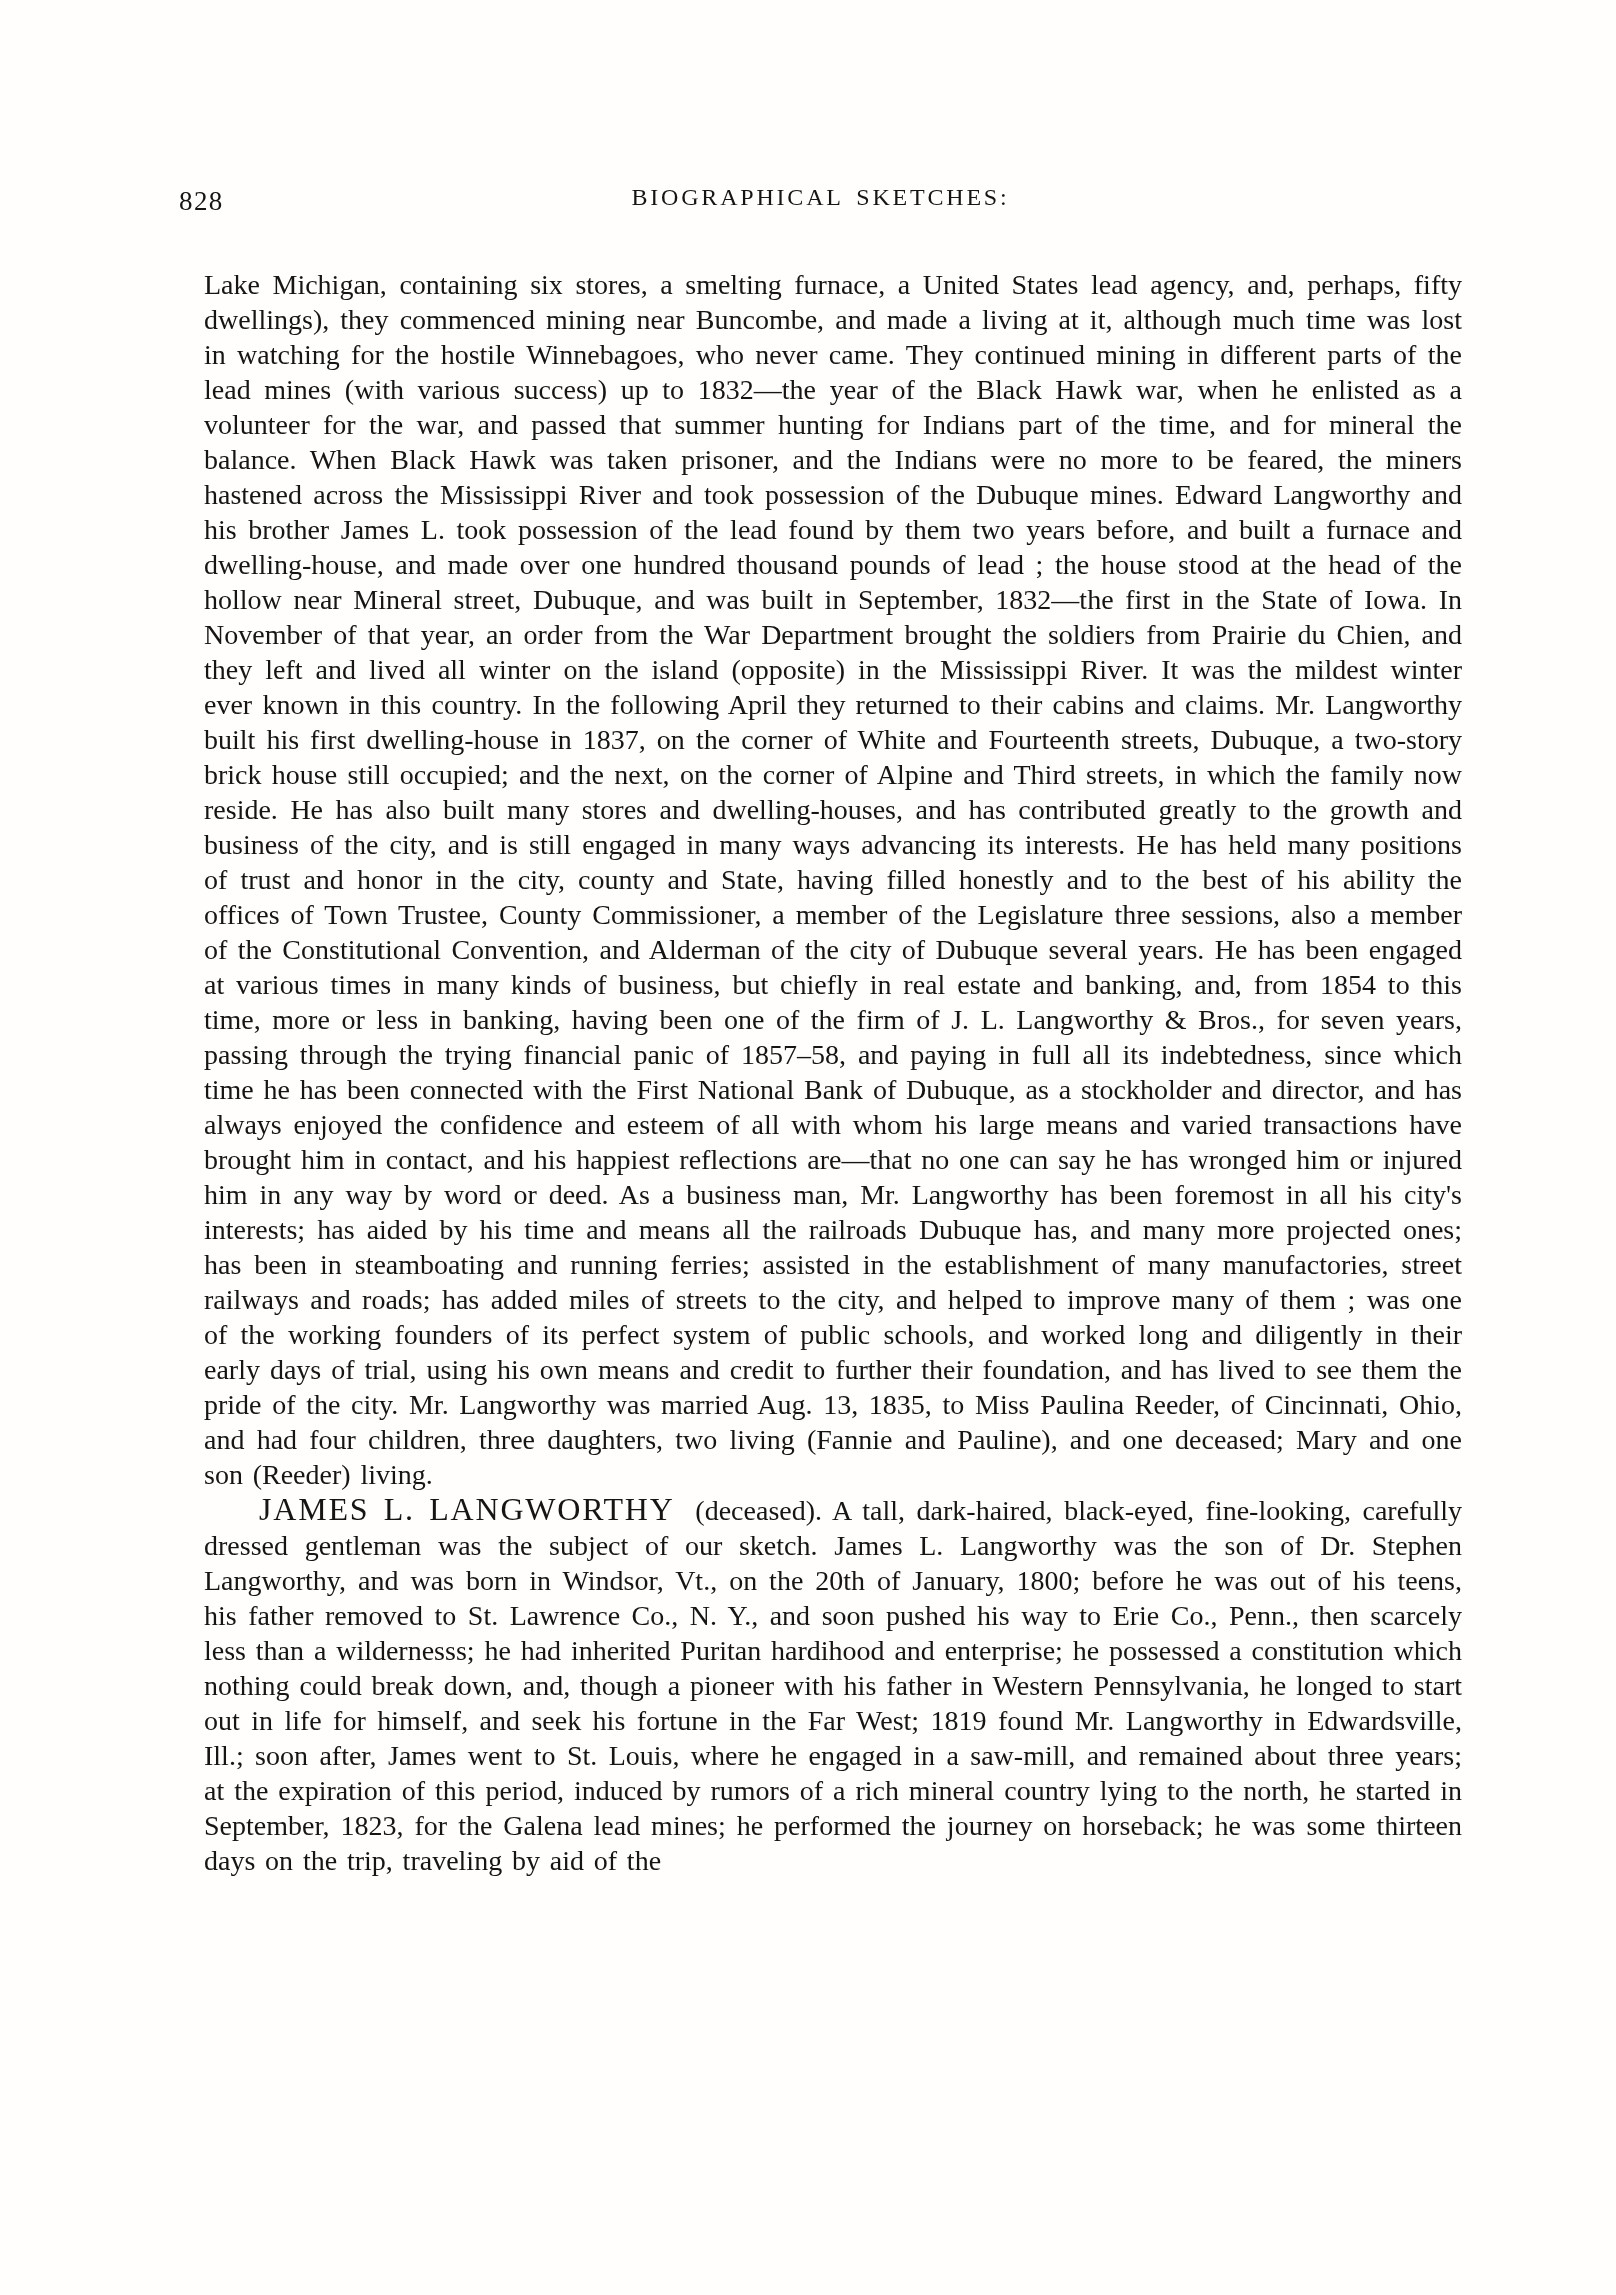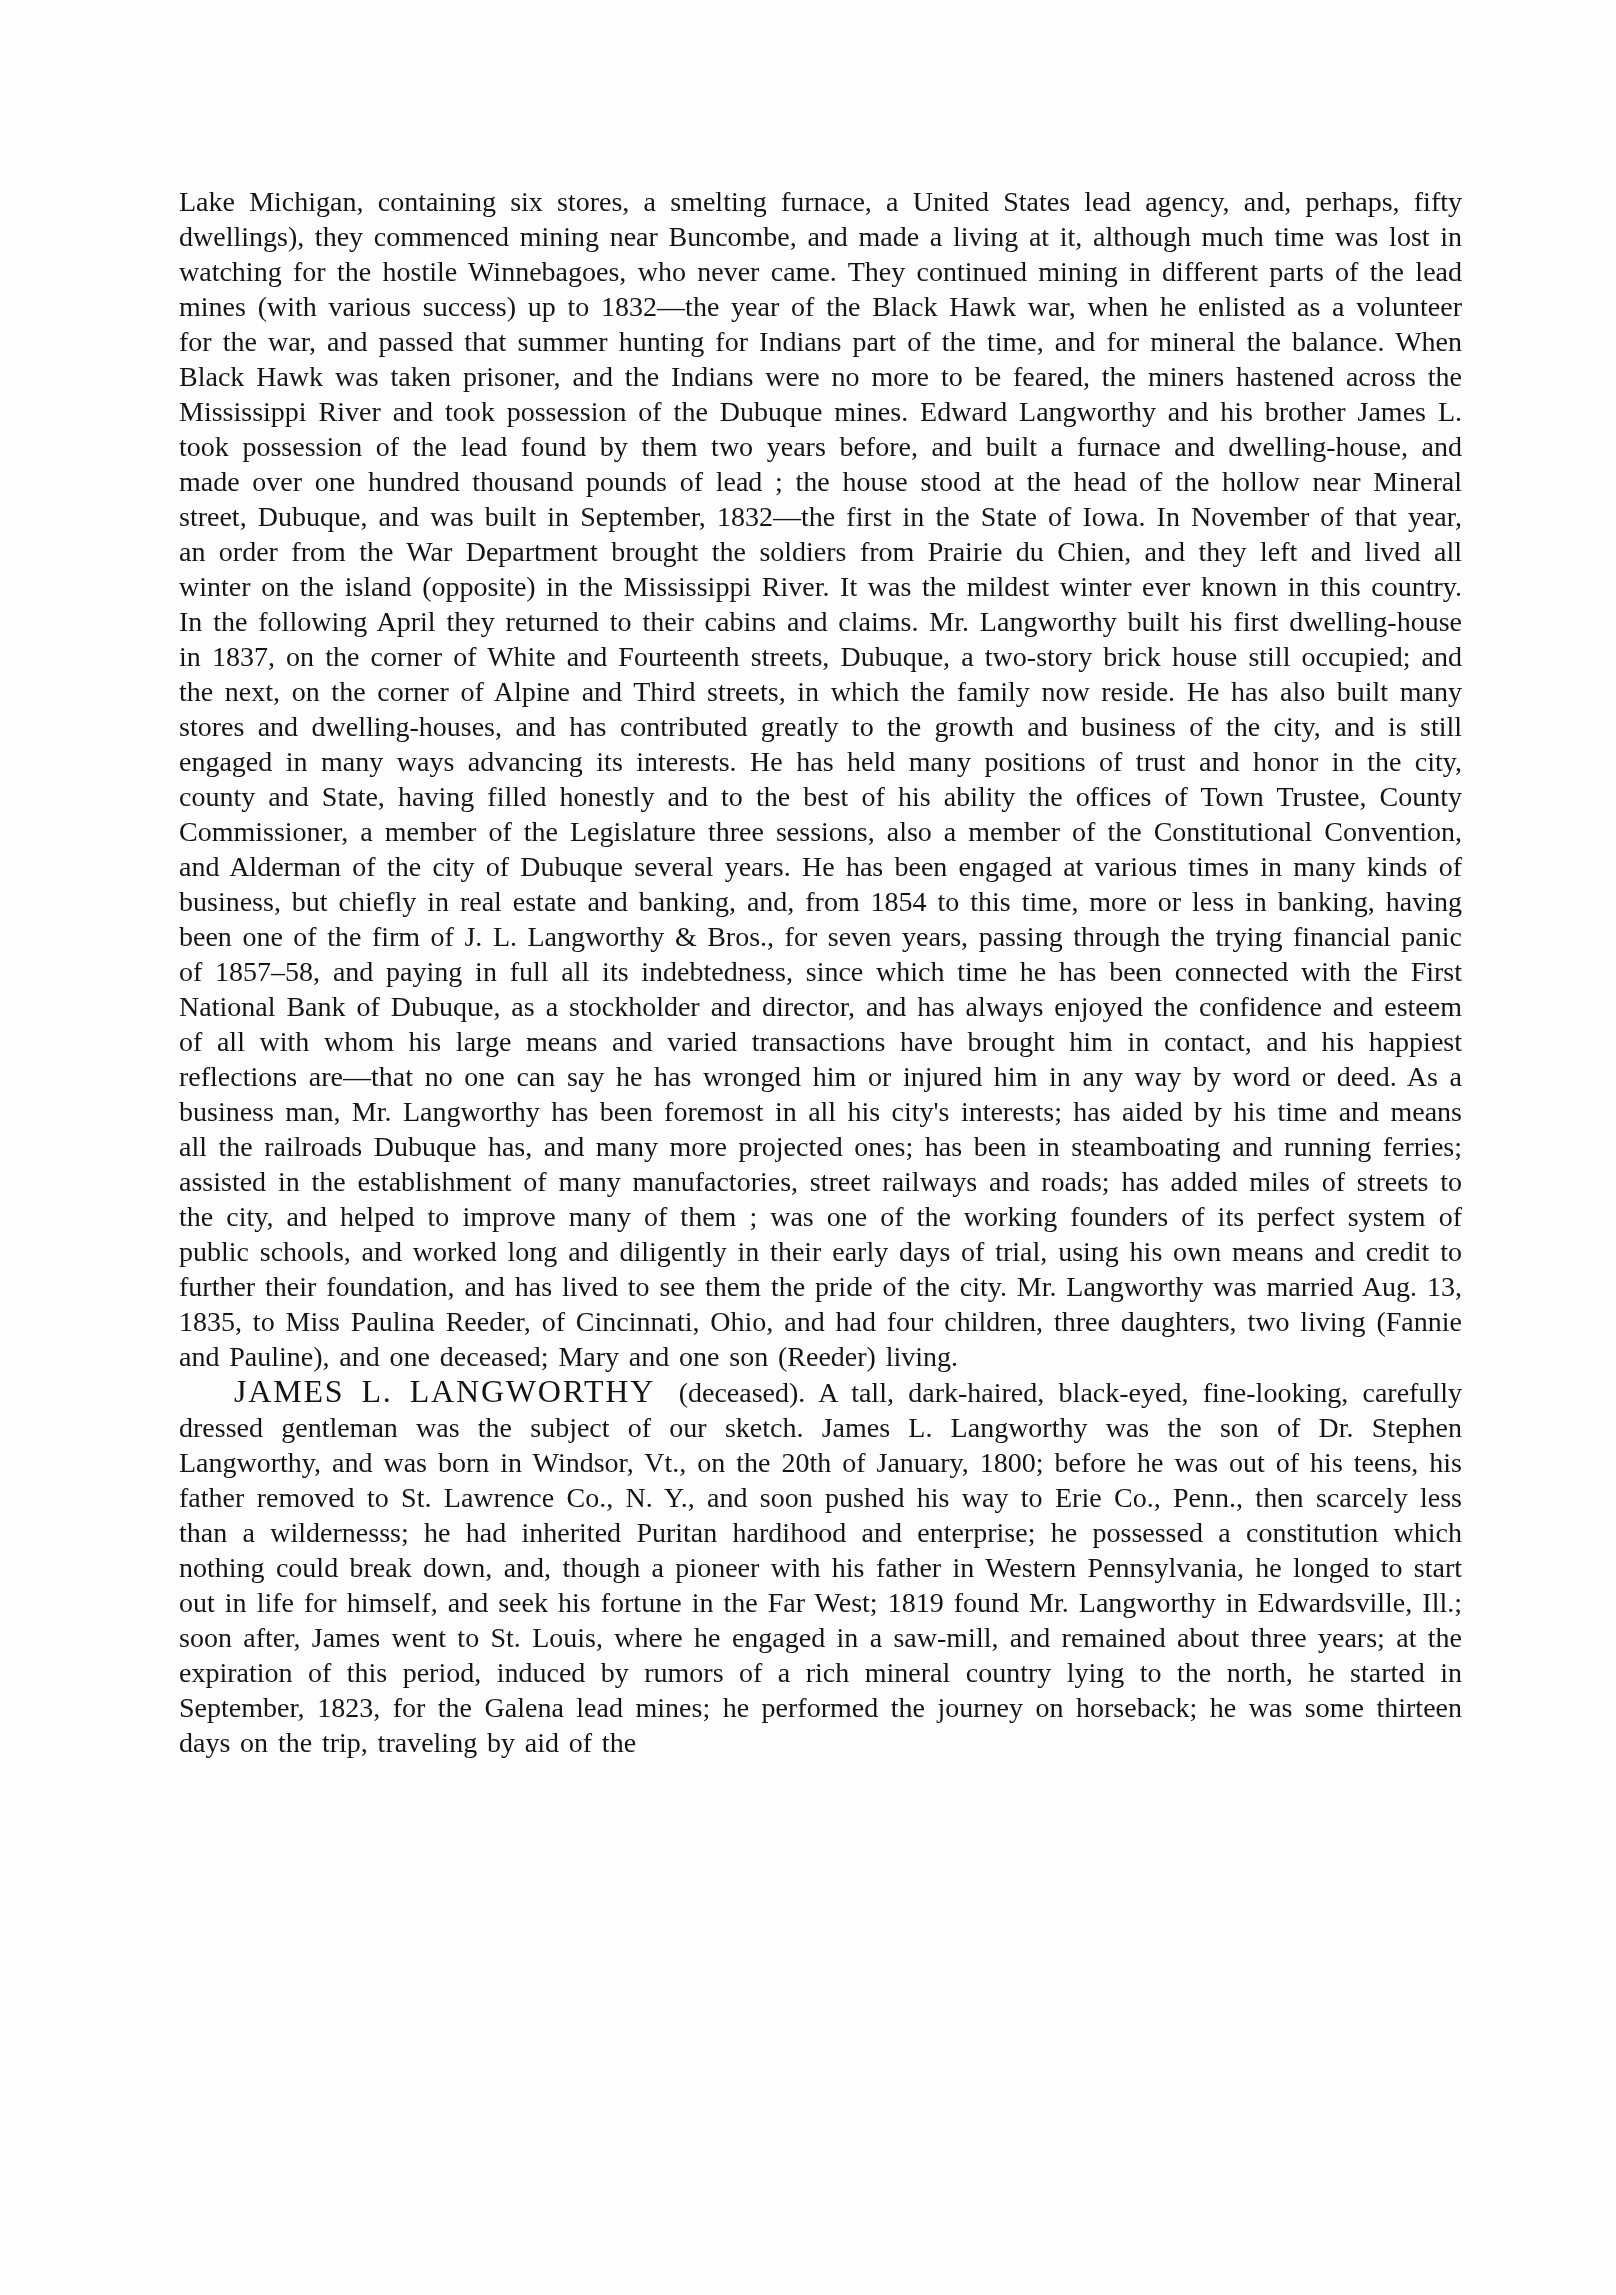--- a/index.html
+++ b/index.html
@@ -35,20 +35,21 @@
     text-align: center;
     font-size: 24px;
     letter-spacing: 2.8px;
     word-spacing: 4.6px;
   }
   .body-text {
     font-size: 28px;
     line-height: 35px;
     text-align: justify;
     word-spacing: 2.8px;
+    margin-left: 25px;
   }
   .para {
     margin: 0;
   }
   .para.continuation {
     text-indent: 0;
   }
   .para.entry {
     text-indent: 55px;
   }
@@ -58,20 +59,24 @@
     letter-spacing: 1.8px;
     margin-right: 9.2px;
     white-space: nowrap;
   }
 </style>
 </head>
 <body>
 
 <div class="page">
 
+  <div class="header">
+    <span class="pagenum">828</span>
+    <span class="running-title">BIOGRAPHICAL SKETCHES:</span>
+  </div>
 
   <div class="body-text">
 
     <p class="para continuation">Lake Michigan, containing six stores, a smelting furnace, a United States lead agency, and, perhaps, fifty dwellings), they commenced mining near Buncombe, and made a living at it, although much time was lost in watching for the hostile Winnebagoes, who never came.  They continued mining in different parts of the lead mines (with various success) up to 1832—the year of the Black Hawk war, when he enlisted as a volunteer for the war, and passed that summer hunting for Indians part of the time, and for mineral the balance.  When Black Hawk was taken prisoner, and the Indians were no more to be feared, the miners hastened across the Mississippi River and took possession of the Dubuque mines.  Edward Langworthy and his brother James L. took possession of the lead found by them two years before, and built a furnace and dwelling-house, and made over one hundred thousand pounds of lead ; the house stood at the head of the hollow near Mineral street, Dubuque, and was built in September, 1832—the first in the State of Iowa.  In November of that year, an order from the War Department brought the soldiers from Prairie du Chien, and they left and lived all winter on the island (opposite) in the Mississippi River.  It was the mildest winter ever known in this country.  In the following April they returned to their cabins and claims.  Mr. Langworthy built his first dwelling-house in 1837, on the corner of White and Fourteenth streets, Dubuque, a two-story brick house still occupied; and the next, on the corner of Alpine and Third streets, in which the family now reside.  He has also built many stores and dwelling-houses, and has contributed greatly to the growth and business of the city, and is still engaged in many ways advancing its interests.  He has held many positions of trust and honor in the city, county and State, having filled honestly and to the best of his ability the offices of Town Trustee, County Commissioner, a member of the Legislature three sessions, also a member of the Constitutional Convention, and Alderman of the city of Dubuque several years.  He has been engaged at various times in many kinds of business, but chiefly in real estate and banking, and, from 1854 to this time, more or less in banking, having been one of the firm of J. L. Langworthy &amp; Bros., for seven years, passing through the trying financial panic of 1857–58, and paying in full all its indebtedness, since which time he has been connected with the First National Bank of Dubuque, as a stockholder and director, and has always enjoyed the confidence and esteem of all with whom his large means and varied transactions have brought him in contact, and his happiest reflections are—that no one can say he has wronged him or injured him in any way by word or deed.  As a business man, Mr. Langworthy has been foremost in all his city's interests; has aided by his time and means all the railroads Dubuque has, and many more projected ones; has been in steamboating and running ferries; assisted in the establishment of many manufactories, street railways and roads; has added miles of streets to the city, and helped to improve many of them ; was one of the working founders of its perfect system of public schools, and worked long and diligently in their early days of trial, using his own means and credit to further their foundation, and has lived to see them the pride of the city.  Mr. Langworthy was married Aug. 13, 1835, to Miss Paulina Reeder, of Cincinnati, Ohio, and had four children, three daughters, two living (Fannie and Pauline), and one deceased; Mary and one son (Reeder) living.</p>
 
     <p class="para entry">
       <strong class="entry-name">JAMES L. LANGWORTHY</strong>
       <span>(deceased).  A tall, dark-haired, black-eyed, fine-looking, carefully dressed gentleman was the subject of our sketch.  James L. Langworthy was the son of Dr. Stephen Langworthy, and was born in Windsor, Vt., on the 20th of January, 1800; before he was out of his teens, his father removed to St. Lawrence Co., N. Y., and soon pushed his way to Erie Co., Penn., then scarcely less than a wildernesss; he had inherited Puritan hardihood and enterprise; he possessed a constitution which nothing could break down, and, though a pioneer with his father in Western Pennsylvania, he longed to start out in life for himself, and seek his fortune in the Far West; 1819 found Mr. Langworthy in Edwardsville, Ill.; soon after, James went to St. Louis, where he engaged in a saw-mill, and remained about three years; at the expiration of this period, induced by rumors of a rich mineral country lying to the north, he started in September, 1823, for the Galena lead mines; he performed the journey on horseback; he was some thirteen days on the trip, traveling by aid of the</span>
     </p>
 

